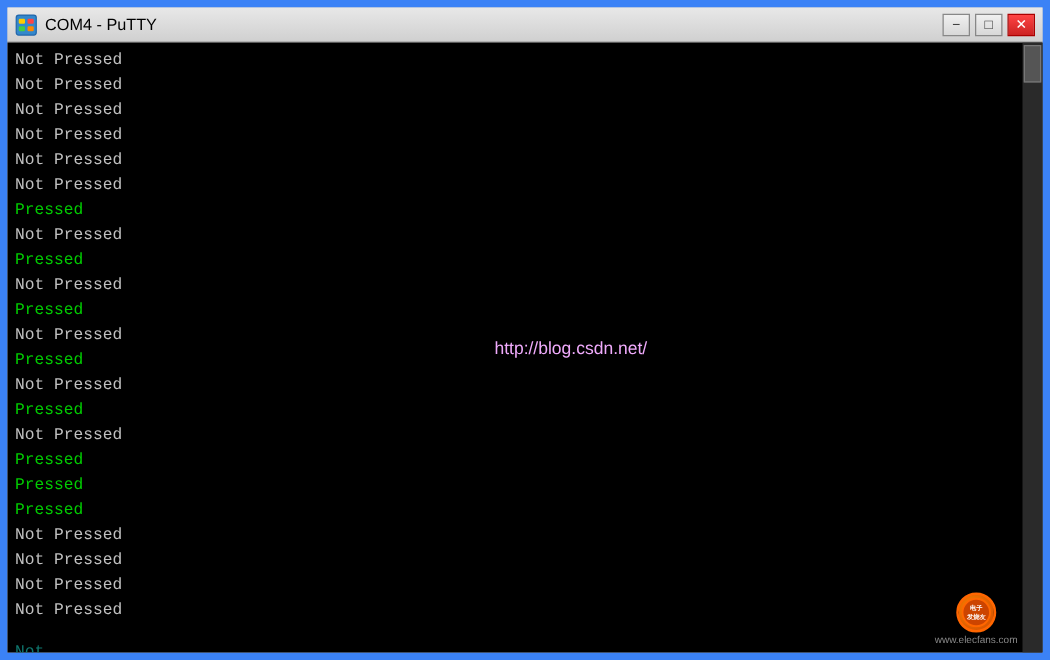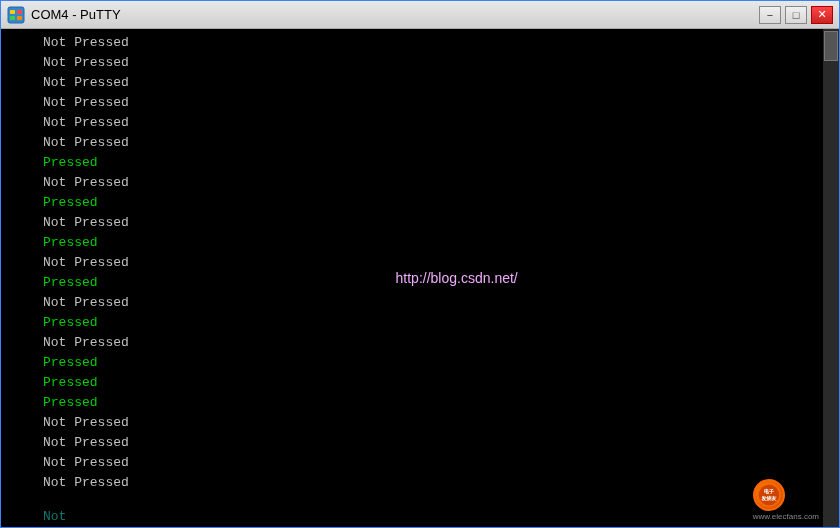--- a/index.html
+++ b/index.html
@@ -10,21 +10,21 @@
       overflow: hidden;
       font-family: Arial, sans-serif;
       background: #c0c0c0;
     }
 
     .window {
       width: 840px;
       height: 528px;
       display: flex;
       flex-direction: column;
-      border: 1px solid #3b82f6;
+      border: 6px solid #3b82f6;
     }
 
     .title-bar {
       height: 28px;
       background: linear-gradient(to bottom, #e8e8e8, #d0d0d0);
       display: flex;
       align-items: center;
       justify-content: space-between;
       padding: 0 6px;
       border-bottom: 1px solid #aaa;
@@ -75,21 +75,20 @@
       background: linear-gradient(to bottom, #f44, #c22);
       color: white;
       border-color: #a00;
     }
 
     .terminal-area {
       flex: 1;
       background: #000;
       position: relative;
       overflow: hidden;
-      padding-left: 36px;
     }
 
     .terminal-content {
       padding: 4px 6px;
       font-family: 'Courier New', Courier, monospace;
       font-size: 13px;
       line-height: 20px;
       color: #c0c0c0;
     }
 
@@ -205,21 +204,21 @@
         <div style="color: #0f766e; margin-top: 14px;">Not</div>
         <div style="color: rgb(192, 192, 192);"><span class="cursor-block"></span></div>
       </div>
 
     <div class="watermark">http://blog.csdn.net/</div>
 
     <div class="scrollbar">
       <div class="scrollbar-thumb"></div>
     </div>
 
-    <div style="position:absolute;bottom:6px;right:20px;display:flex;flex-direction:column;align-items:flex-start;">
+    <div style="position:absolute;bottom:6px;right:20px;display:flex;flex-direction:column;align-items:center;">
       <div class="logo-circle">
         <svg width="24" height="24" viewBox="0 0 24 24">
           <circle cx="12" cy="12" r="11" fill="#cc4400" stroke="#ff6600" stroke-width="1.5"></circle>
           <text x="12" y="10" text-anchor="middle" fill="white" font-size="5" font-weight="bold">电子</text>
           <text x="12" y="17" text-anchor="middle" fill="white" font-size="5">发烧友</text>
         </svg>
       </div>
       <div style="font-size:8px;color:#888;margin-top:1px;">www.elecfans.com</div>
     </div>
   </div>

